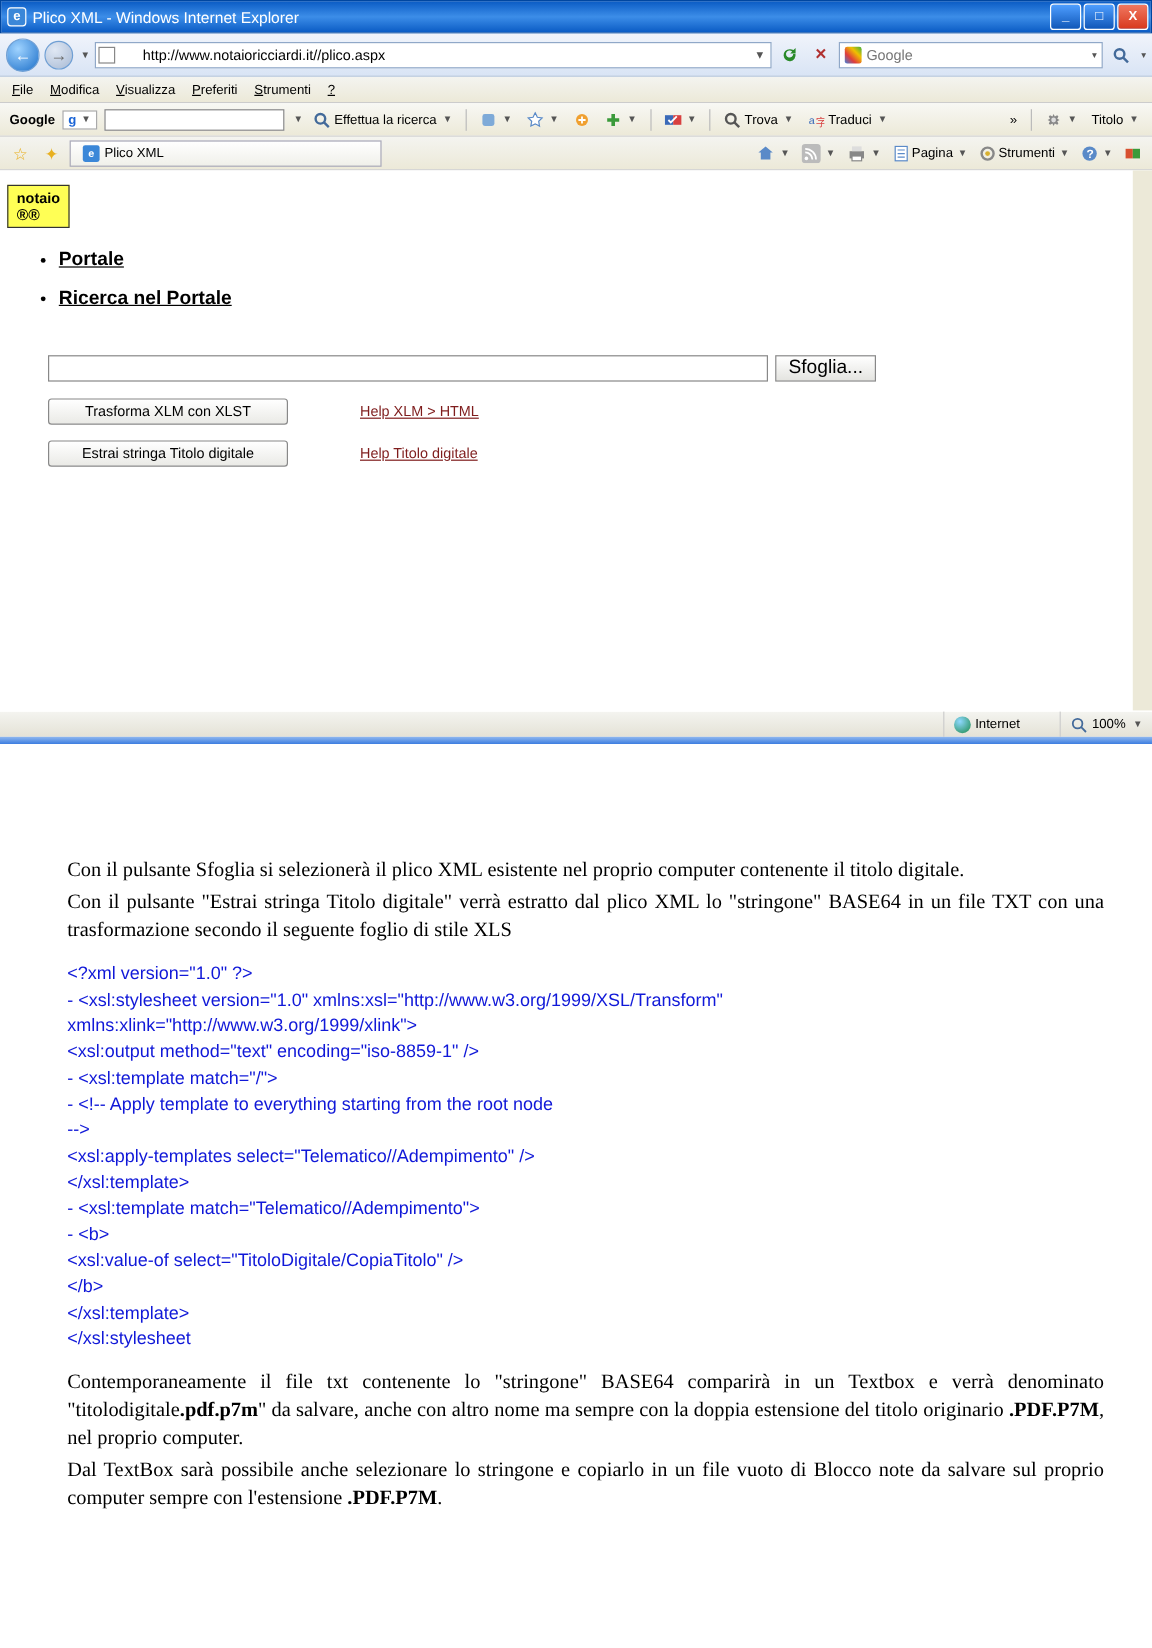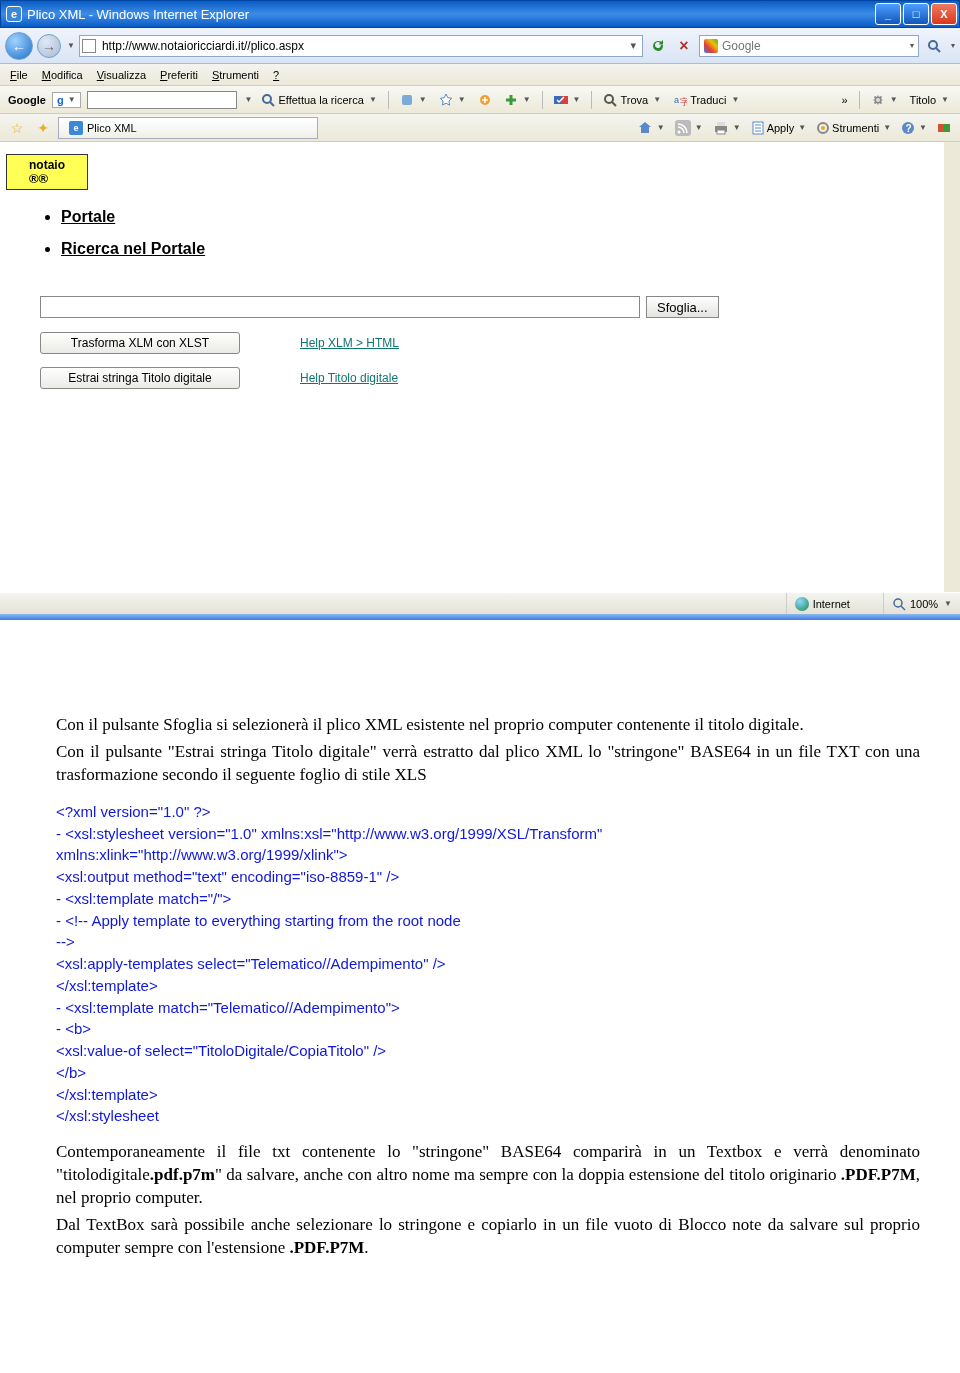--- a/index.html
+++ b/index.html
@@ -10,21 +10,21 @@
   .titlebar .ie-icon { width: 16px; height: 16px; background: #3b87d8; border-radius: 3px; display:inline-flex; align-items:center; justify-content:center; color:#fff; font-weight:bold; font-size:11px; margin-right:5px; border:1px solid #fff; }
   .titlebar .spacer { flex:1; }
   .winbtns { display:flex; }
   .winbtn { width: 26px; height:22px; margin-right:2px; background: linear-gradient(to bottom,#4e9eff,#1057b8); border:1px solid #fff; border-radius:3px; display:flex; align-items:center; justify-content:center; color:#fff; font-size:11px; font-weight:bold; }
   .winbtn.close { background: linear-gradient(to bottom,#f07860,#d8391e); }
   
   
   .navbar { height: 36px; background: linear-gradient(to bottom, #f0f4fb, #d9e4f5); display:flex; align-items:center; padding:0 5px; border-bottom:1px solid #a8bcd8; gap:4px; }
   .navbtn { width:28px; height:28px; border-radius:50%; background: radial-gradient(circle at 35% 30%, #9fd3ff, #1c6fc9); display:flex; align-items:center; justify-content:center; color:#fff; font-size:14px; border:1px solid #6f9fd4; }
   .navbtn.fwd { background: radial-gradient(circle at 35% 30%, #e0e8f4, #a8bad4); color:#6a6a6a; width:24px; height:24px; }
-  .addrwrap { flex:1; display:flex; align-items:center; background:#fff; border:1px solid #90a8c8; height:22px; padding:0 2px; }
+  .addrwrap { flex:1; display:flex; align-items:center; background:#fff; border:1px solid #90a8c8; height:22px; padding:0 2px;gap:17px; }
   .addrwrap .pageicon { width:14px; height:14px; background:#fff; border:1px solid #888; display:inline-block; margin-right:4px; }
   .addrwrap input { flex:1; border:none; outline:none; font-size:12px; padding:0 2px; }
   .addrwrap .dd { padding:0 4px; color:#555; }
   .iconbtn { width:22px; height:22px; display:flex; align-items:center; justify-content:center; color:#2a6a2a; font-size:13px; }
   .searchbox { width:220px; height:22px; border:1px solid #90a8c8; background:#fff; display:flex; align-items:center; padding:0 4px; }
   .searchbox .sicon { width:14px; height:14px; background:linear-gradient(45deg,#3c85e0,#e03c3c,#f0c000,#3cb03c); border-radius:2px; margin-right:4px; }
   .searchbox input { flex:1; border:none; outline:none; font-size:12px; color:#888; }
   
   
   .menubar { height:22px; background:linear-gradient(to bottom,#f4f4f0,#ece9d8); display:flex; align-items:center; padding:0 10px; gap:14px; font-size:11px; border-bottom:1px solid #ccc; }
@@ -43,33 +43,33 @@
   
   .tabbar { height:28px; background:linear-gradient(to bottom,#f4f4f0,#ece9d8); display:flex; align-items:center; padding:0 6px; border-bottom:1px solid #ccc; font-size:11px; gap:4px; }
   .favbtn { width:22px; height:22px; display:flex; align-items:center; justify-content:center; color:#e8b020; font-size:14px; }
   .tab { background:linear-gradient(to bottom,#fff,#f0f0ea); border:1px solid #aab; padding:3px 10px; display:flex; align-items:center; gap:4px; width:260px; }
   .tab .ie-icon-s { width:14px; height:14px; background:#3b87d8; border-radius:2px; display:inline-flex; align-items:center; justify-content:center; color:#fff; font-size:9px; font-weight:bold; }
   .tabspacer { flex:1; }
   .tbtn { display:inline-flex; align-items:center; gap:2px; padding:1px 3px; font-size:11px; }
   
   
   .pagewrap { position:relative; height:450px; background:#fff; border-right:16px solid #ece9d8; overflow:hidden; }
-  .logo { position:absolute; top:12px; left:6px; background:#ffff55; border:1px solid #333; padding:3px 22px; font-size:12px; font-weight:bold; line-height:14px; }
+  .logo { position:absolute; top:12px; left:6px; background:#ffff55; border:1px solid #333; padding:3px 7px; font-size:12px; font-weight:bold; line-height:14px; }
   .logo .reg { font-size:13px; }
-  .bullets { position:absolute; top:60px; left:36px; }
+  .bullets { position:absolute; top:60px; left:24px; }
   .bullets li { margin:6px 0 14px 25px; font-size:16px; font-weight:bold; list-style:disc; }
   .bullets a { color:#000; text-decoration:underline; }
   .fileinput { position:absolute; top:154px; left:40px; display:flex; }
   .fileinput input.path { width:600px; height:22px; border:1px solid #888; padding:0 4px; font-size:12px; }
-  .fileinput .browse { height:22px; padding:0 10px; margin-left:6px; background:linear-gradient(to bottom,#fff,#e4e4e0); border:1px solid #888; font-size:13px; }
+  .fileinput .browse { height:22px; padding:0 10px; margin-left:6px; background:linear-gradient(to bottom,#fff,#e4e4e0); border:1px solid #888; font-size:16px; }
   .actionrow { position:absolute; left:40px; display:flex; align-items:center; }
   .actionrow.r1 { top:190px; }
   .actionrow.r2 { top:225px; }
   .abtn { width:200px; height:22px; border:1px solid #888; background:linear-gradient(to bottom,#fff,#eaeae6); font-size:12px; text-align:center; display:flex; align-items:center; justify-content:center; border-radius:3px; }
-  .alink { margin-left:60px; color:#0f766e; text-decoration:underline; font-size:12px; }
+  .alink { margin-left:60px; color:#7f1d1d; text-decoration:underline; font-size:12px; }
   
   .vscroll { position:absolute; right:-16px; top:0; bottom:0; width:16px; background:#ece9d8; }
   .vscroll .arr { height:16px; background:linear-gradient(to bottom,#dfe8f6,#c4d5ef); display:flex; align-items:center; justify-content:center; font-size:9px; color:#436a9a; border:1px solid #b8c8e0; }
   .vscroll .thumb { height:300px; background:linear-gradient(to bottom,#dfe8f6,#c4d5ef); border:1px solid #b8c8e0; margin-top:0; border-radius:2px; }
   
   
   .statusbar { height:22px; background:linear-gradient(to bottom,#f4f4f0,#e4e2d6); border-top:1px solid #fff; display:flex; align-items:center; font-size:11px;gap:25px; }
   .statusbar .cell { border-left:1px solid #ccc; height:100%; display:flex; align-items:center; padding:0 8px; gap:4px; }
   .statusbar .spacer2 { flex:1; }
   .globe { width:14px; height:14px; border-radius:50%; background:radial-gradient(circle at 35% 30%, #8fd8ff, #1a8a4a); display:inline-block; }
@@ -246,21 +246,21 @@
       </svg>
       <span class="drop">▼</span>
     </span>
   <span class="tbtn">
       <svg width="14" height="14">
         <rect x="2" y="1" width="10" height="12" fill="#fff" stroke="#5a8ac8"></rect>
         <line x1="4" y1="4" x2="10" y2="4" stroke="#5a8ac8"></line>
         <line x1="4" y1="7" x2="10" y2="7" stroke="#5a8ac8"></line>
         <line x1="4" y1="10" x2="10" y2="10" stroke="#5a8ac8"></line>
       </svg> 
-      <span>Apply</span>
+      <span>Pagina</span>
       <span class="drop">▼</span>
     </span>
   <span class="tbtn">
       <svg width="14" height="14">
         <circle cx="7" cy="7" r="5" fill="none" stroke="#888" stroke-width="2"></circle>
         <circle cx="7" cy="7" r="2" fill="#d8b030"></circle>
       </svg> 
       <span>Strumenti</span>
       <span class="drop">▼</span>
     </span>

